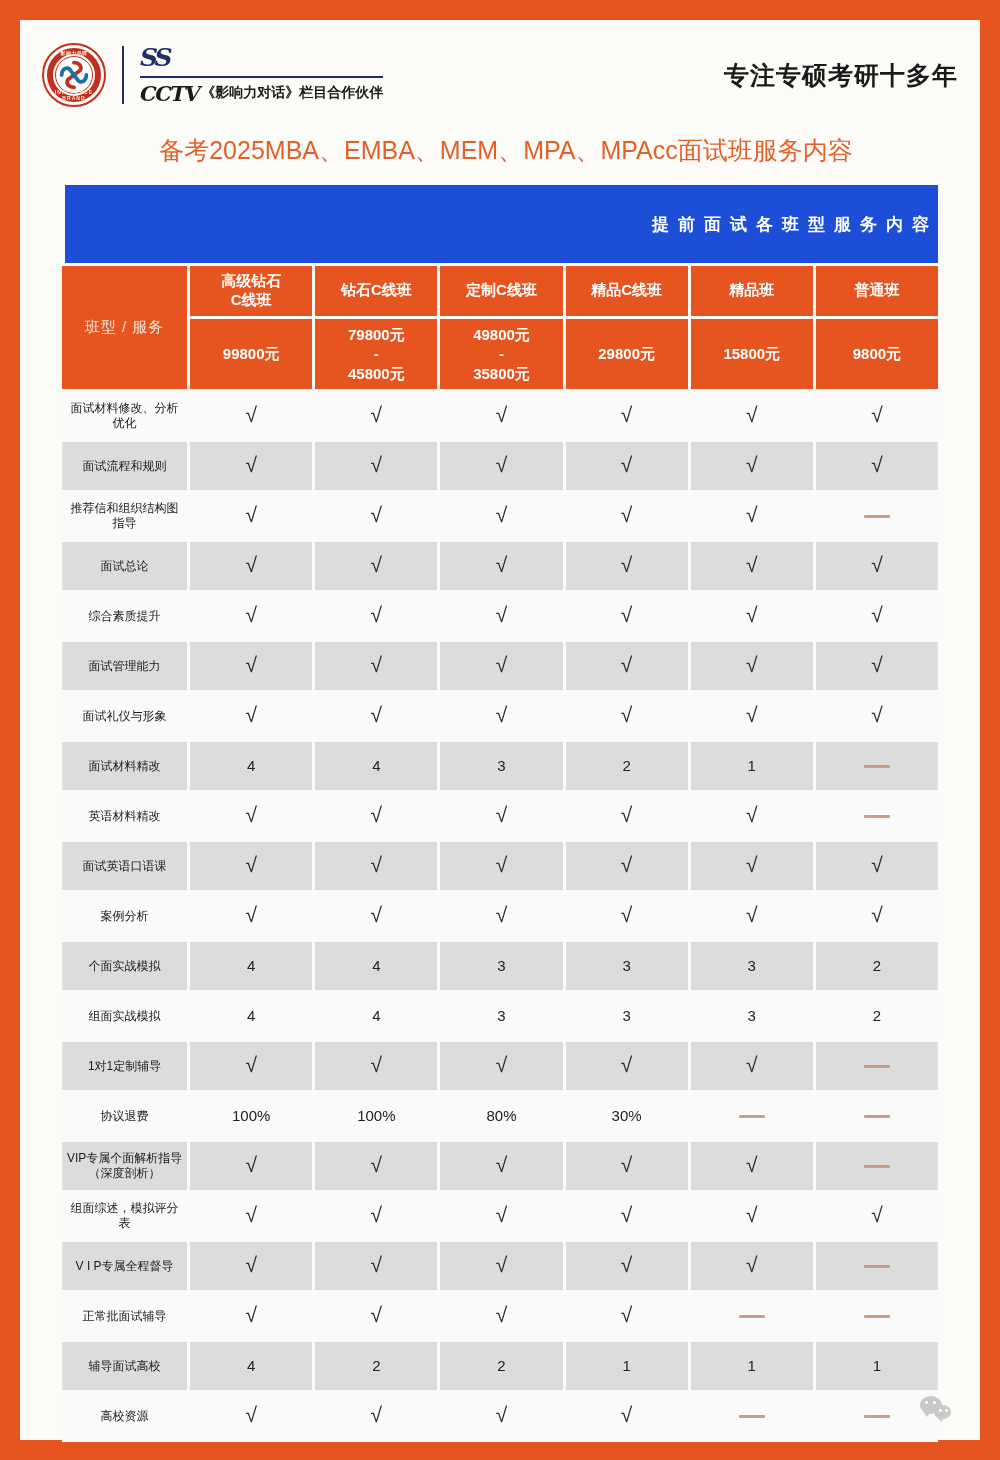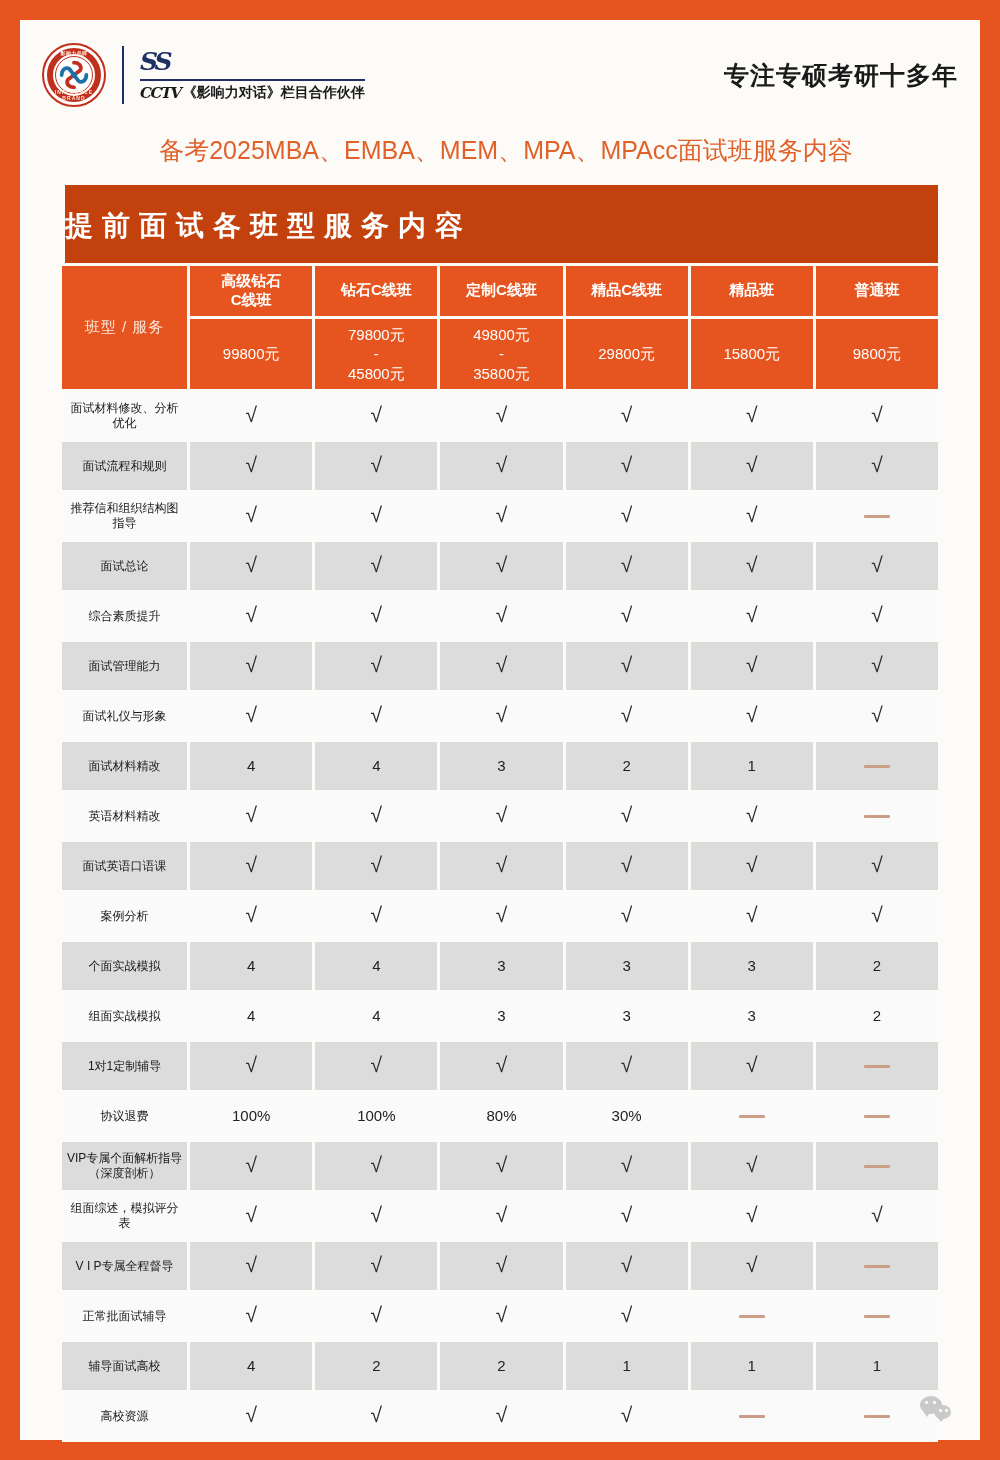--- a/index.html
+++ b/index.html
@@ -55,57 +55,57 @@
     line-height:1.15;
   }
   .ss{font-style:italic;font-size:25px;letter-spacing:-3px;}
   .rule{height:2px;background:#1d2f63;margin:3px 0 3px 0;}
   .line2{
     font-size:14px;font-weight:bold;color:#1a1a1a;letter-spacing:0px;
     display:flex;align-items:center;gap:2px;white-space:nowrap;
   }
   .cctv{
     font-family:"DejaVu Serif","Liberation Serif",serif;
-    font-weight:bold;font-style:italic;letter-spacing:-1.5px;font-size:15px;
+    font-weight:bold;font-style:italic;letter-spacing:-1.5px;font-size:21px;
   }
   .tagline{
     margin-left:auto;
     font-size:25px;font-weight:bold;color:#1a1a1a;letter-spacing:1px;
   }
   
   .bigtitle{
     text-align:center;
     font-size:25px;font-weight:normal;color:#e0622a;
     letter-spacing:0px;
     margin:4px 0 18px 12px;
     white-space:nowrap;
   }
   
   .tblwrap{padding:0 42px;}
   table{border-collapse:separate;border-spacing:0;width:100%;table-layout:fixed;}
   .banner td{
-    background:#c2410c;color:#ffffff;
-    font-size:28px;font-weight:bold;letter-spacing:9px;
-    text-align:left;padding:17px 0 15px 0;
+    background:#1d4ed8;color:#ffffff;
+    font-size:17px;font-weight:bold;letter-spacing:9px;
+    text-align:right;padding:17px 0 15px 0;
     border-bottom:3px solid #fdfbf8;
   }
   th{
     background:#e6551f;color:#ffffff;
     font-size:15px;font-weight:bold;
     text-align:center;vertical-align:middle;
     padding:6px 2px;
     border-left:3px solid #fdfbf8;
     border-bottom:3px solid #fdfbf8;
     line-height:1.25;
   }
   th.rowhdr{
     border-left:none;font-size:15px;letter-spacing:1px;
     font-weight:normal;color:#fde6da;
   }
-  th.price{font-size:15px;font-weight:normal;line-height:1.3;}
+  th.price{font-size:15px;font-weight:bold;line-height:1.3;}
   th.first-col-head{width:205px;}
   td{
     text-align:center;vertical-align:middle;
     font-size:15px;color:#222;
     height:46px;
     border-left:3px solid #fdfbf8;
     border-bottom:2px solid #fdfbf8;
     line-height:1.25;
   }
   td.label{

